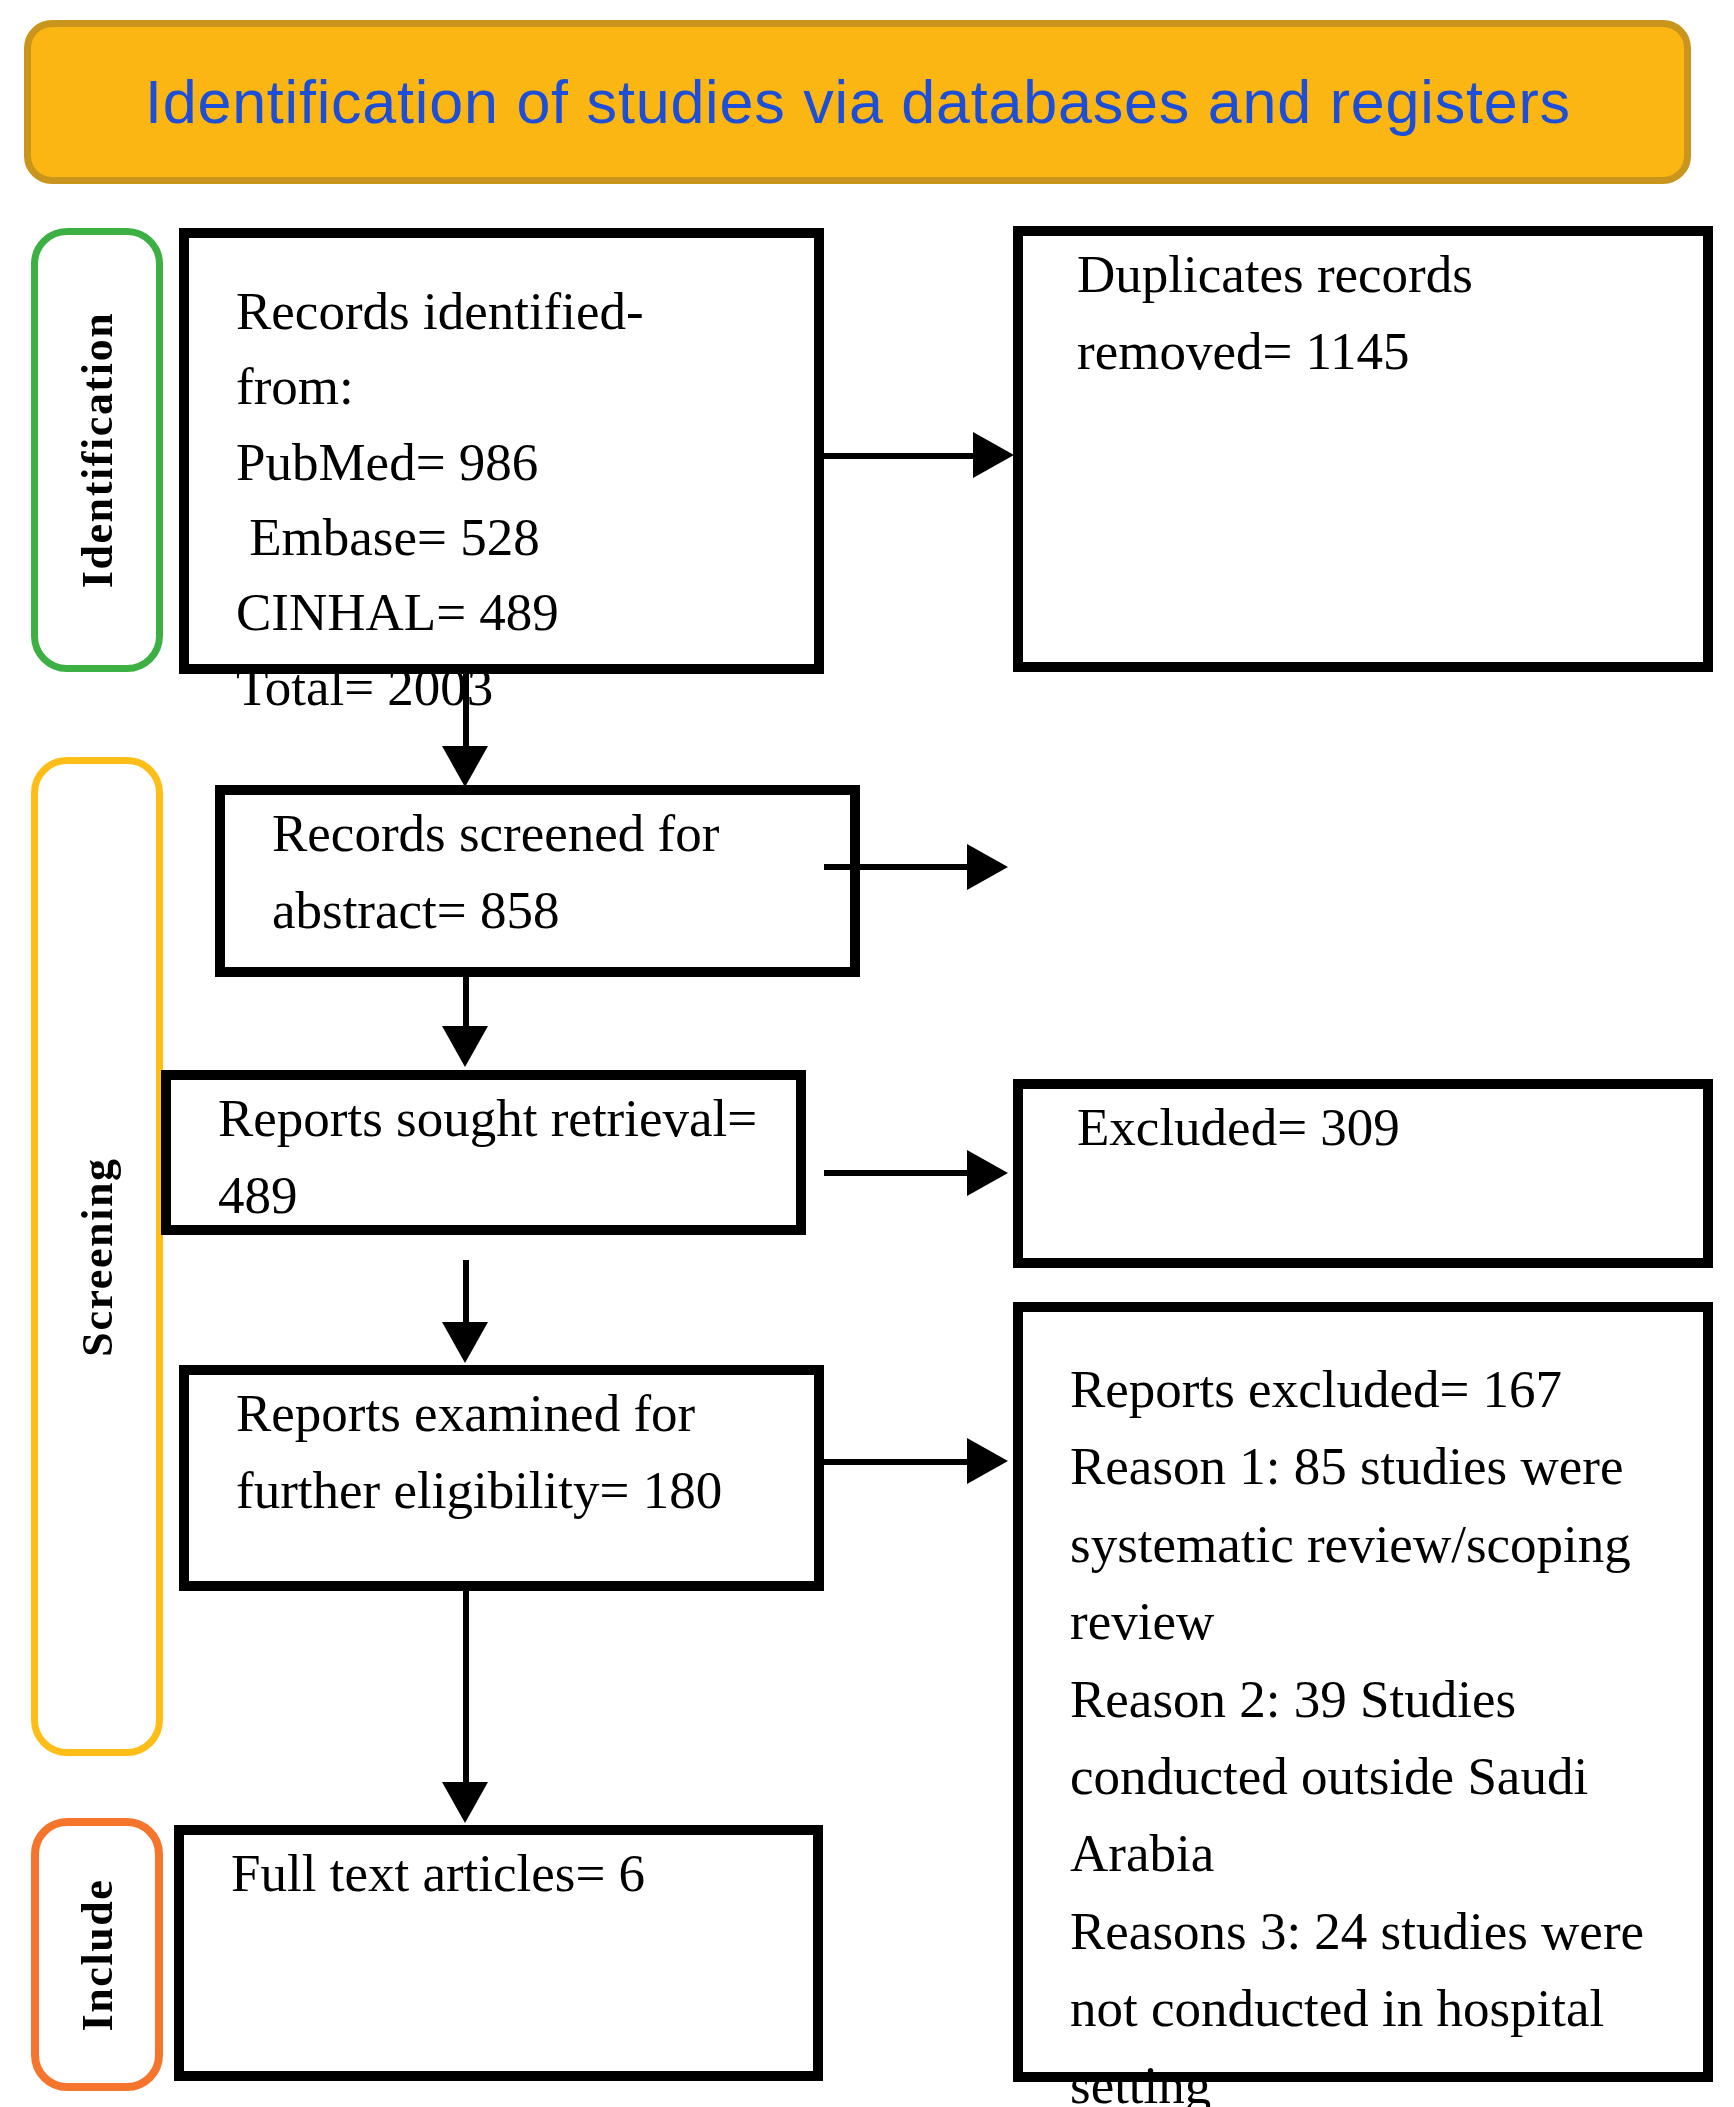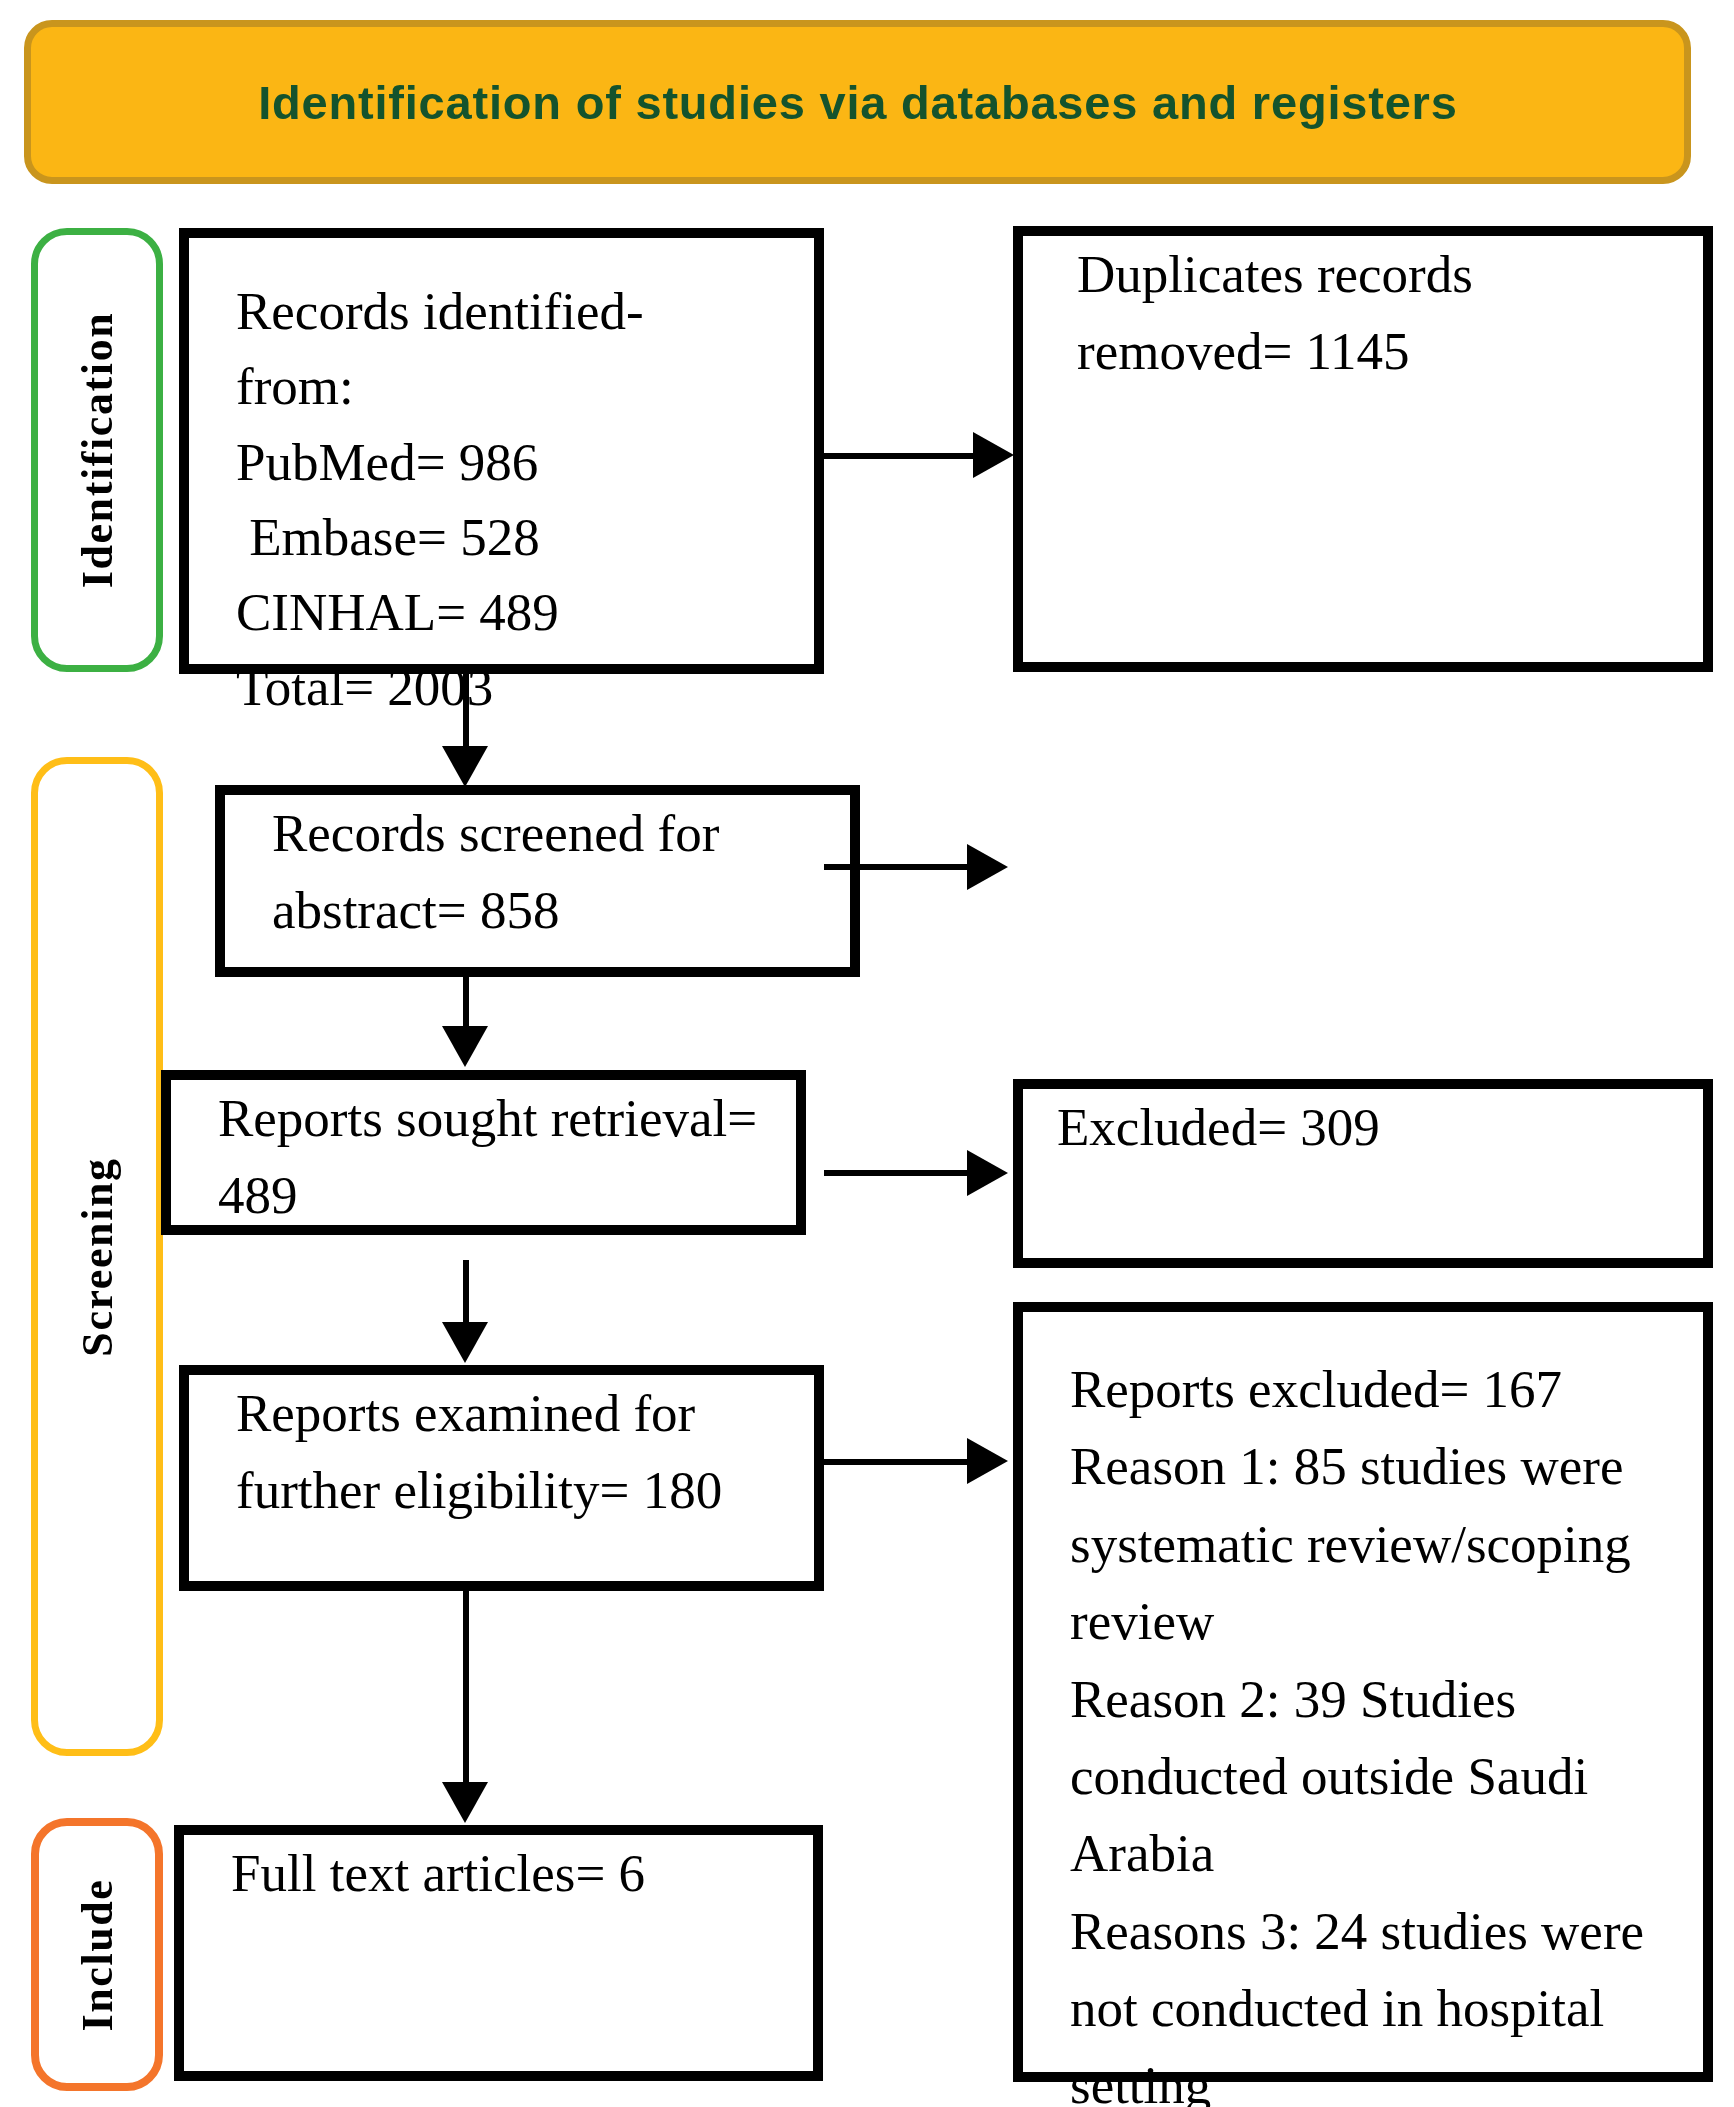--- a/index.html
+++ b/index.html
@@ -24,23 +24,23 @@
     background: #FBB614;
     border: 7.3px solid #C9951D;
     border-radius: 28px;
     box-sizing: border-box;
     display: flex;
     align-items: center;
     justify-content: center;
   }
   #banner .banner-text {
     font-family: "Liberation Sans", sans-serif;
-    font-weight: bold;
-    font-size: 47px;
-    color: #14532d;
+    font-weight: normal;
+    font-size: 61px;
+    color: #1d4ed8;
     letter-spacing: 0.8px;
   }
 
   
   .stage {
     position: absolute;
     background: #ffffff;
     border-radius: 36px;
     box-sizing: border-box;
   }
@@ -99,21 +99,21 @@
   #box-duplicates .box-text { padding-left: 54px; }
 
   #box-records-screened { left: 179px; top: 785px; width: 645px; height: 192px; margin-left: 36px; }
 
   #box-excluded-369 { left: 1013px; top: 781px; width: 700px; height: 190px; }
   #box-excluded-369 .box-text { padding-left: 54px; }
 
   #box-reports-sought { left: 161px; top: 1070px; width: 645px; height: 165px; }
 
   #box-excluded-309 { left: 1013px; top: 1079px; width: 700px; height: 189px; }
-  #box-excluded-309 .box-text { padding-left: 34px; }
+  #box-excluded-309 .box-text { padding-left: 54px; }
 
   #box-reports-examined { left: 179px; top: 1365px; width: 645px; height: 226px; }
 
   #box-reasons { left: 1013px; top: 1302px; width: 700px; height: 780px; }
   #box-reasons .box-text { padding-top: 39px; line-height: 1.46; }
 
   #box-full-text { left: 174px; top: 1825px; width: 649px; height: 256px; }
 
   
   .h-shaft {

